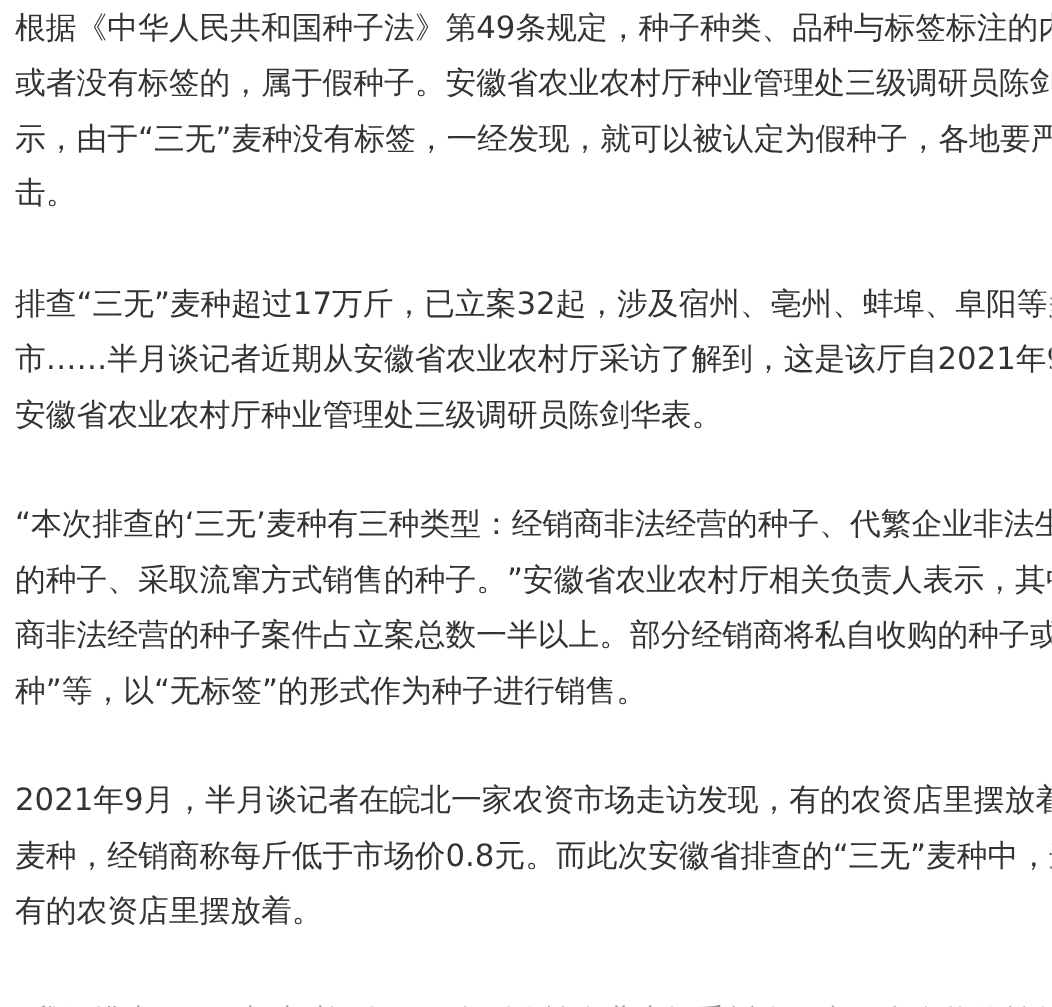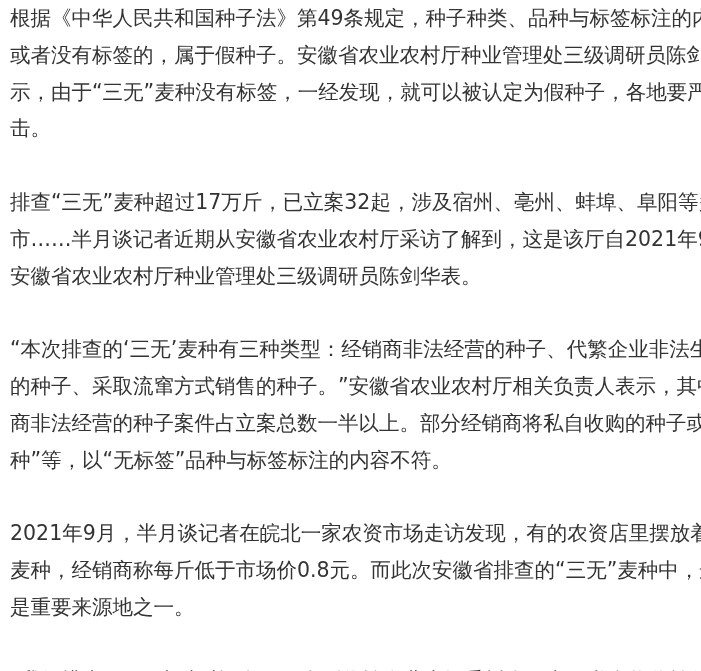--- a/index.html
+++ b/index.html
@@ -29,24 +29,24 @@
   </p>
   <p class="para">
     <span class="line">排查“三无”麦种超过17万斤，已立案32起，涉及宿州、亳州、蚌埠、阜阳等多个地</span>
     <span class="line">市……半月谈记者近期从安徽省农业农村厅采访了解到，这是该厅自2021年9月起在</span>
     <span class="line">安徽省农业农村厅种业管理处三级调研员陈剑华表。</span>
   </p>
   <p class="para">
     <span class="line">“本次排查的‘三无’麦种有三种类型：经销商非法经营的种子、代繁企业非法生产销售</span>
     <span class="line">的种子、采取流窜方式销售的种子。”安徽省农业农村厅相关负责人表示，其中，经销</span>
     <span class="line">商非法经营的种子案件占立案总数一半以上。部分经销商将私自收购的种子或“二代</span>
-    <span class="line">种”等，以“无标签”品种与标签标注的内容不符。</span>
+    <span class="line">种”等，以“无标签”的形式作为种子进行销售。</span>
   </p>
   <p class="para">
     <span class="line">2021年9月，半月谈记者在皖北一家农资市场走访发现，有的农资店里摆放着“三无”</span>
     <span class="line">麦种，经销商称每斤低于市场价0.8元。而此次安徽省排查的“三无”麦种中，这家市场</span>
-    <span class="line">是重要来源地之一。</span>
+    <span class="line">有的农资店里摆放着。</span>
   </p>
   <p class="para">
     <span class="line">“我们排查‘三无’麦种时还发现，个别代繁企业未经委托人同意，私自将代繁的种子流</span>
 
   </p>
 </div>
 
 </body></html>

